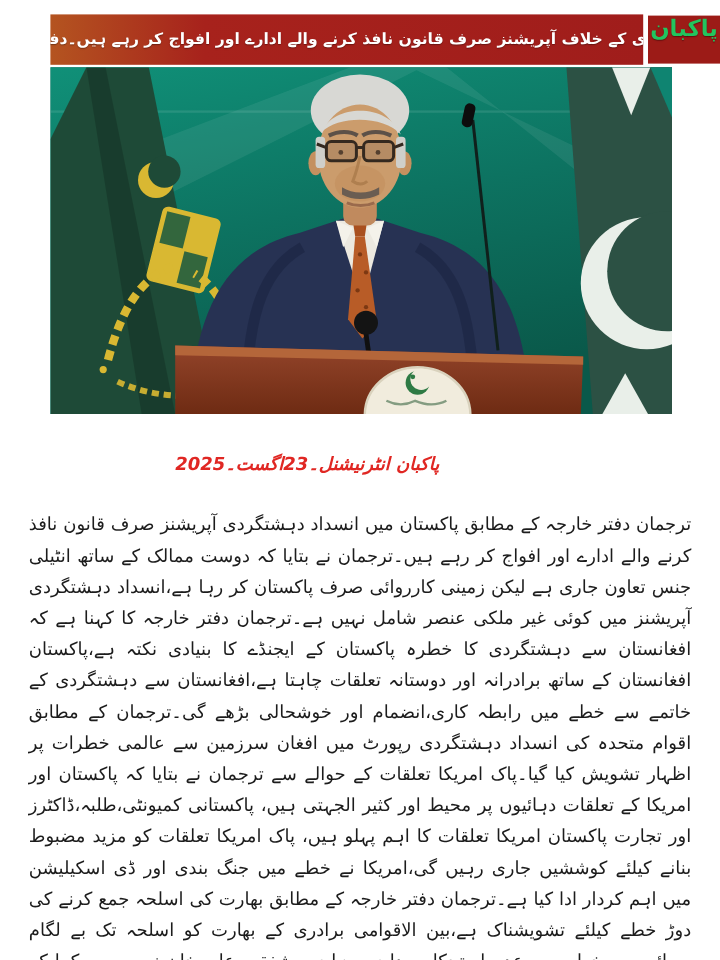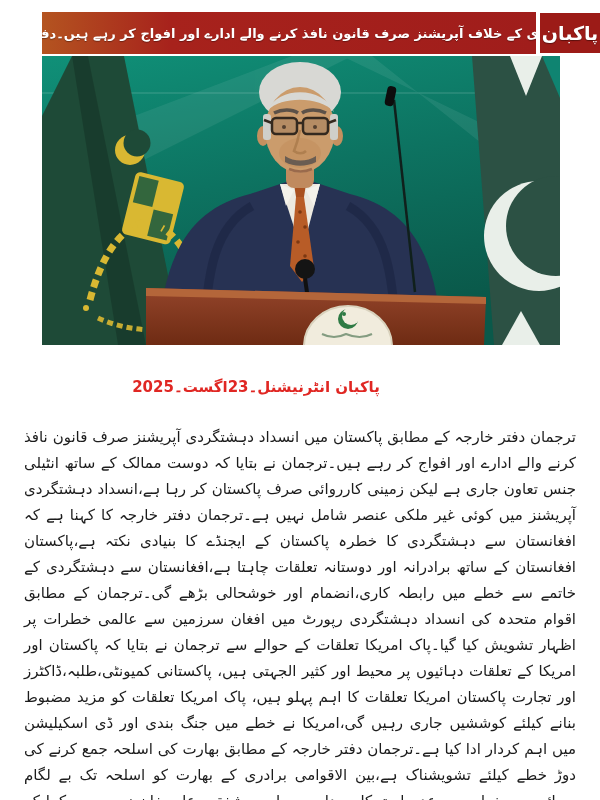--- a/index.html
+++ b/index.html
@@ -19,39 +19,39 @@
     display:flex;align-items:center;justify-content:center;
     direction:rtl;
     font-size:13px;font-weight:600;
     white-space:nowrap;overflow:hidden;
     text-shadow:0 1px 1px rgba(0,0,0,.35);
   }
   .logo-box{
     position:absolute;left:540px;top:13px;
     width:60px;height:40px;
     background:#9c1b17;
-    color:#ffffff;
-    display:flex;align-items:center;justify-content:center;
+    color:#22c55e;
+    display:flex;align-items:flex-start;justify-content:center;
     direction:rtl;
     font-size:19px;font-weight:bold;
     text-shadow:0 1px 1px rgba(0,0,0,.4);
   }
   
   .photo{
     position:absolute;left:42px;top:56px;
     width:518px;height:289px;
     overflow:hidden;
     background:#0d7663;
   }
   
   .dateline{
     position:absolute;top:378px;left:0;width:512px;
     text-align:center;direction:rtl;
     color:#e02723;
-    font-size:15px;font-weight:600;
+    font-size:15px;font-weight:600;font-style:italic;
   }
   
   .article-body{
     position:absolute;top:424px;left:24px;
     width:552px;
     direction:rtl;
     text-align:justify;
     text-align-last:center;
     font-size:15px;line-height:26px;
     color:#1c1c1c;

